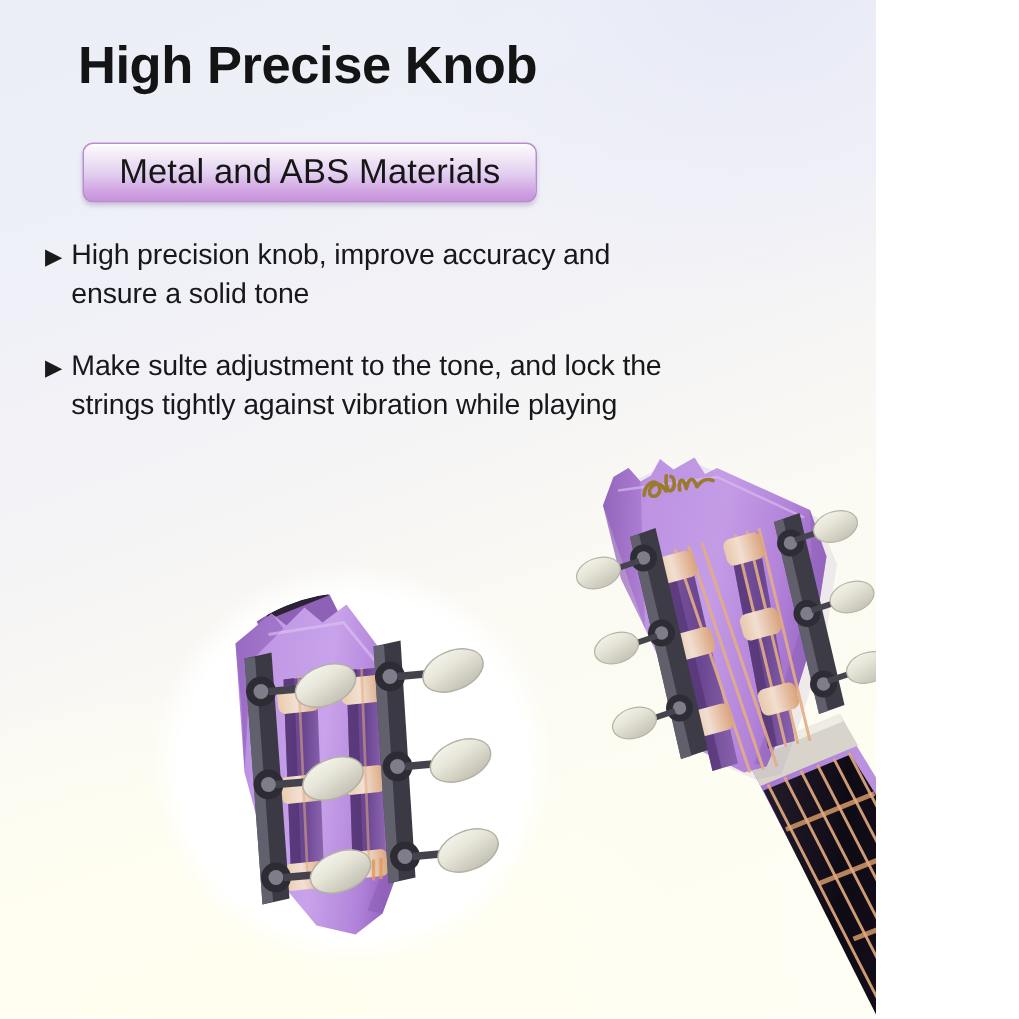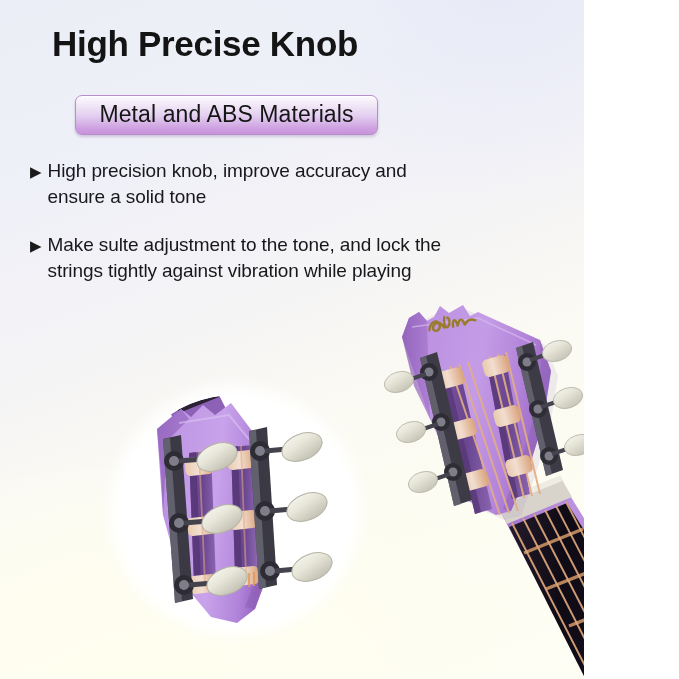--- a/index.html
+++ b/index.html
@@ -76,21 +76,20 @@
                 #f3ebf8 20%,
                 #e3cff0 52%,
                 #ce9fe0 86%,
                 #c794da 100%);
     border: 1px solid #b98ccd;
     box-shadow: 0 2px 3px rgba(120,90,150,0.28),
                 inset 0 1px 0 rgba(255,255,255,0.85);
     display: flex;
     align-items: center;
     justify-content: center;
-    margin-left: 20px;
   }
   #badge-label {
     font-size: 23px;
     color: #161616;
     letter-spacing: 0.1px;
     white-space: nowrap;
     transform: translateY(-1px);
   }
   #bullets {
     position: absolute;

